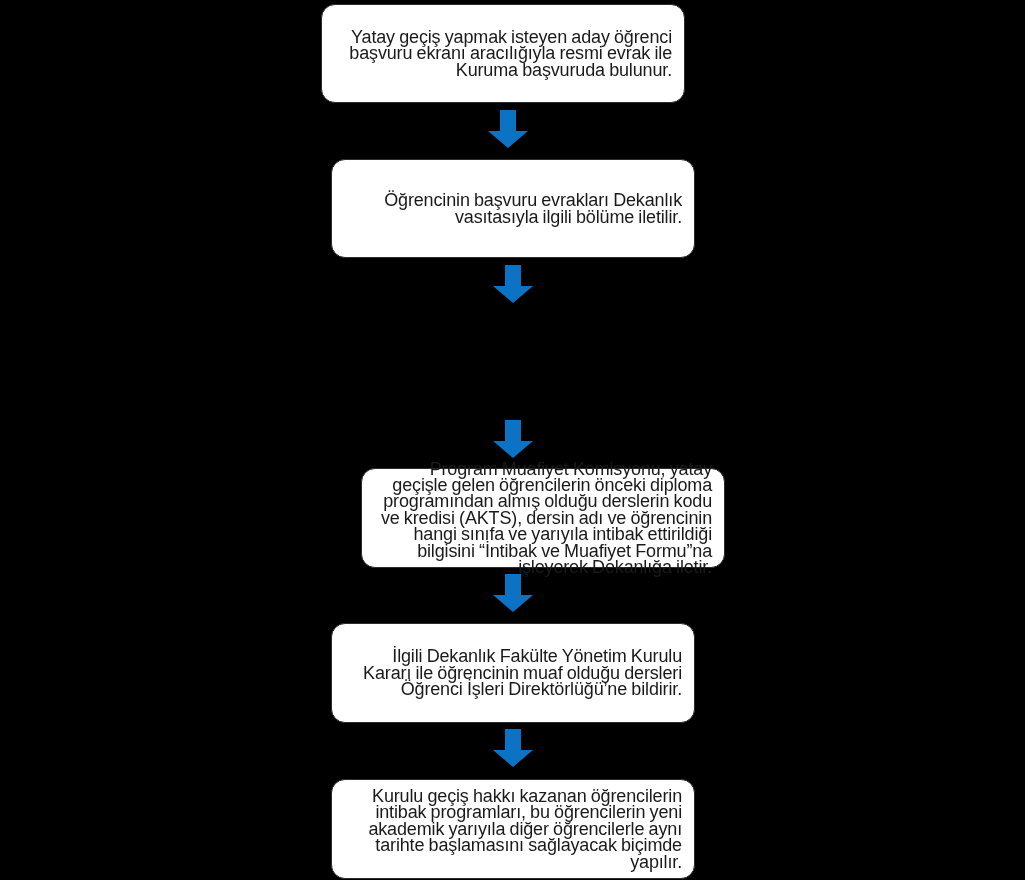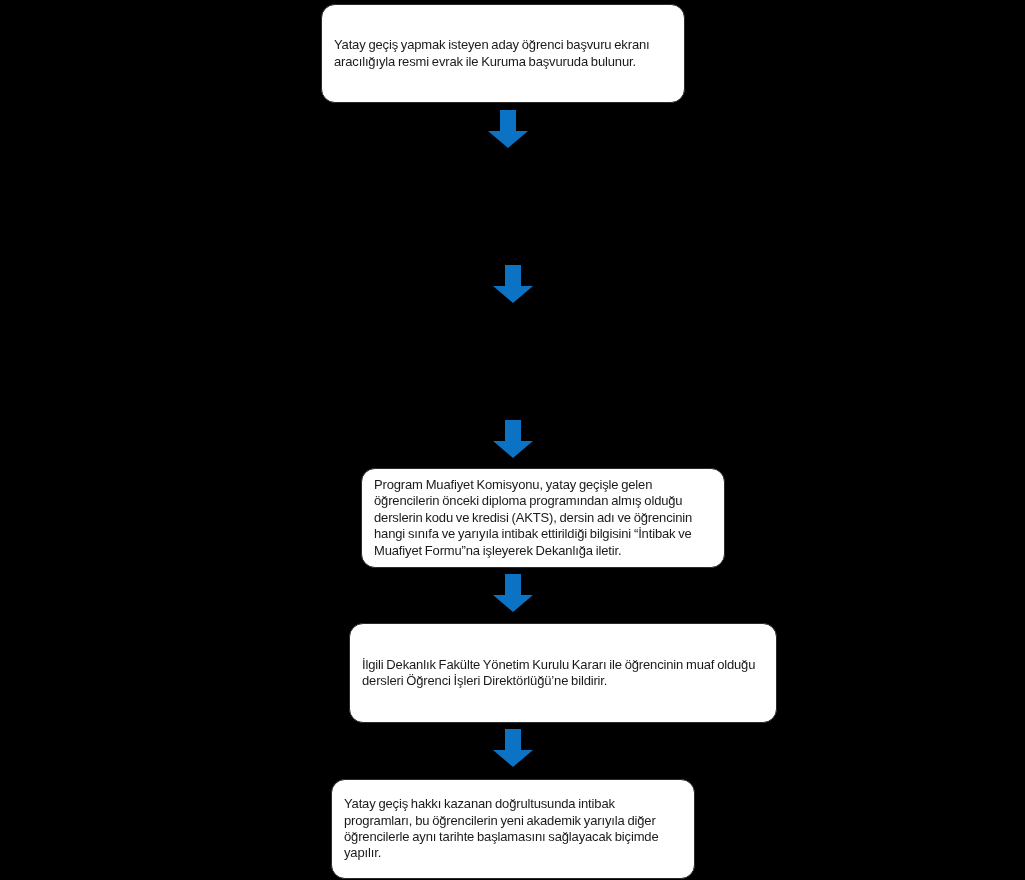--- a/index.html
+++ b/index.html
@@ -32,35 +32,35 @@
     border: 1px solid #2B2B2B;
     border-radius: 14px;
     display: flex;
     align-items: center;
     justify-content: center;
     padding: 6px 12px;
   }
   .node-text {
     display: block;
     width: 100%;
-    text-align: left;
+    text-align: right;
     color: #1A1A1A;
     font-family: "Liberation Sans", sans-serif;
-    font-size: 13px;
+    font-size: 18px;
     line-height: 16.4px;
     letter-spacing: -0.15px;
     word-spacing: -0.6px;
     white-space: pre-line;
   }
 
   .node-1 { left: 321px; top: 4px;   width: 364px; height: 99px; }
   .node-2 { left: 331px; top: 159px; width: 364px; height: 99px; }
   .node-3 { left: 331px; top: 313px; width: 364px; height: 100px; }
   .node-4 { left: 331px; top: 468px; width: 364px; height: 100px; margin-left: 30px; }
-  .node-5 { left: 349px; top: 623px; width: 428px; height: 100px; }
+  .node-5 { left: 331px; top: 623px; width: 364px; height: 100px; }
   .node-6 { left: 331px; top: 779px; width: 364px; height: 100px; }
 
   
   .arrow {
     position: absolute;
     width: 46px;
     height: 42px;
   }
   .arrow svg { display: block; width: 100%; height: 100%; }
 
@@ -78,20 +78,23 @@
   <div class="node node-1">
     <span class="node-text">Yatay geçiş yapmak isteyen aday öğrenci başvuru ekranı aracılığıyla resmi evrak ile Kuruma başvuruda bulunur.</span>
   </div>
 
   <div class="arrow arrow-1">
     <svg viewBox="0 0 46 42" xmlns="http://www.w3.org/2000/svg" aria-hidden="true">
       <polygon points="15,2 31,2 31,23 43,23 23,40 3,23 15,23" fill="#0B72C4"></polygon>
     </svg>
   </div>
 
+  <div class="node node-2">
+    <span class="node-text">Öğrencinin başvuru evrakları Dekanlık vasıtasıyla ilgili bölüme iletilir.</span>
+  </div>
 
   <div class="arrow arrow-2">
     <svg viewBox="0 0 46 42" xmlns="http://www.w3.org/2000/svg" aria-hidden="true">
       <polygon points="15,2 31,2 31,23 43,23 23,40 3,23 15,23" fill="#0B72C4"></polygon>
     </svg>
   </div>
 
 
   <div class="arrow arrow-3">
     <svg viewBox="0 0 46 42" xmlns="http://www.w3.org/2000/svg" aria-hidden="true">
@@ -113,16 +116,16 @@
     <span class="node-text">İlgili Dekanlık Fakülte Yönetim Kurulu Kararı ile öğrencinin muaf olduğu dersleri Öğrenci İşleri Direktörlüğü’ne bildirir.</span>
   </div>
 
   <div class="arrow arrow-5">
     <svg viewBox="0 0 46 42" xmlns="http://www.w3.org/2000/svg" aria-hidden="true">
       <polygon points="15,2 31,2 31,23 43,23 23,40 3,23 15,23" fill="#0B72C4"></polygon>
     </svg>
   </div>
 
   <div class="node node-6">
-    <span class="node-text">Yatay geçiş hakkı kazanan doğrultusunda intibak programları, bu öğrencilerin yeni akademik yarıyıla diğer öğrencilerle aynı tarihte başlamasını sağlayacak biçimde yapılır.</span>
+    <span class="node-text">Kurulu geçiş hakkı kazanan öğrencilerin intibak programları, bu öğrencilerin yeni akademik yarıyıla diğer öğrencilerle aynı tarihte başlamasını sağlayacak biçimde yapılır.</span>
   </div>
 
 </div>
 
 </body></html>

